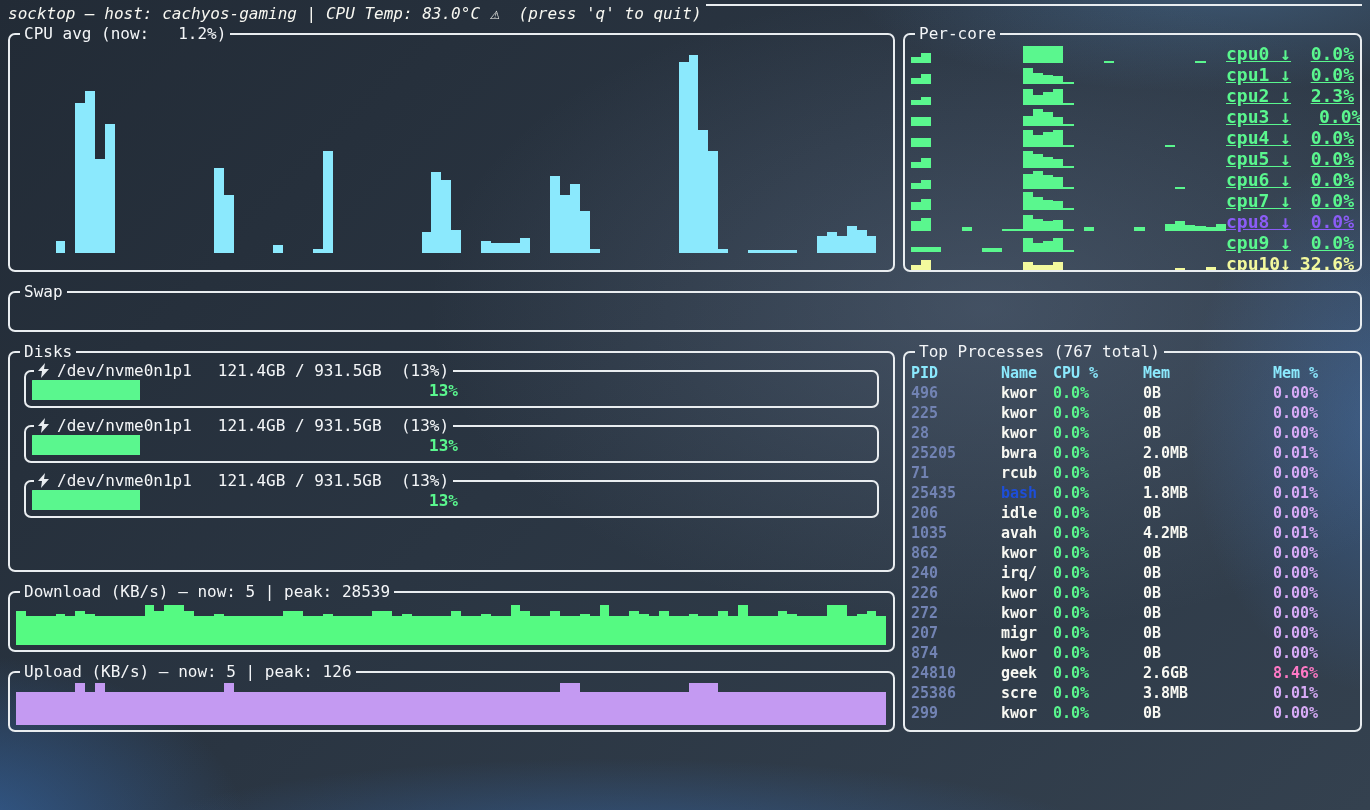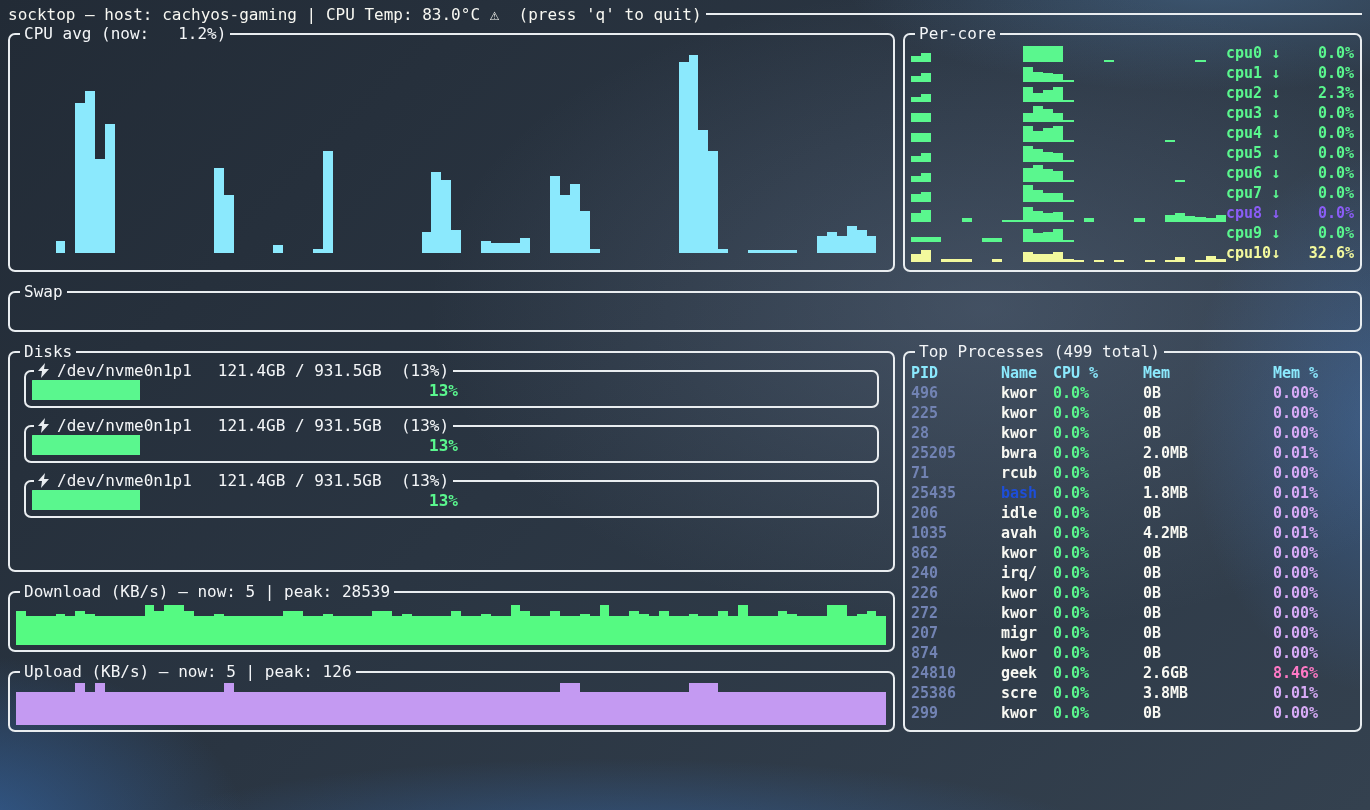--- a/index.html
+++ b/index.html
@@ -11,21 +11,21 @@
       radial-gradient(ellipse 900px 520px at 72% 38%, rgba(125,145,175,0.28), transparent 62%),
       radial-gradient(ellipse 480px 300px at -3% 103%, rgba(60,130,220,0.50), transparent 60%),
       radial-gradient(ellipse 300px 420px at 101% 52%, rgba(70,130,210,0.42), transparent 65%),
       radial-gradient(ellipse 600px 180px at 88% -2%, rgba(100,160,220,0.30), transparent 60%),
       radial-gradient(ellipse 700px 120px at 45% 104%, rgba(60,125,210,0.40), transparent 70%),
       linear-gradient(135deg, #222b36 0%, #2a3542 45%, #34414f 100%);
   }
   .wrap { padding:4px 8px 0 8px; }
 
   
-  .titlebar { display:flex; align-items:center; height:20px; }
+  .titlebar { display:flex; align-items:flex-start; height:20px;font-style:italic; }
   .titlebar .tb-text { white-space:pre; font-size:16px; }
   .titlebar .line { flex:1; height:2px; background:#e9edf0; margin-left:4px; }
 
   
   fieldset.panel {
     border:2px solid #e9edf0; border-radius:7px;
     padding:0 6px 4px 6px; overflow:hidden; min-width:0;
   }
   legend {
     padding:0 4px; margin-left:4px; font-size:16px; white-space:pre; color:#f4f6f8;
@@ -49,21 +49,21 @@
   .chart .bar { flex:1; }
   #cpu-chart { height:208px; margin-top:2px; }
   #down-chart, #up-chart { height:42px; margin-top:2px; }
 
   
   #core-rows { height:220px; display:flex; flex-direction:column; }
   .core-row { flex:1; display:flex; align-items:stretch; }
   .core-spark { flex:1; display:flex; align-items:flex-end; padding-bottom:1px; }
   .core-spark .bar { flex:1; }
   .core-label { width:128px; display:flex; justify-content:space-between; align-items:center;
-                font-size:15px; font-weight:bold; white-space:pre; }
+                font-size:18px; font-weight:bold; white-space:pre;text-decoration:underline; }
 
   
   .gauge-body { position:relative; height:24px; margin-top:2px; }
   .gauge-fill { position:absolute; left:2px; top:1px; height:22px; }
   .gauge-text { position:absolute; left:0; right:0; top:1px; height:22px;
                 display:flex; align-items:center; justify-content:center;
                 font-size:16px; font-weight:bold; white-space:pre; }
 
   
   fieldset.gauge { border:2px solid #e9edf0; border-radius:7px; margin:0 8px 8px 8px;
@@ -813,21 +813,21 @@
             <div class="bar" style="height: 78%; background: rgb(196, 154, 242);"></div>
             <div class="bar" style="height: 78%; background: rgb(196, 154, 242);"></div>
             <div class="bar" style="height: 78%; background: rgb(196, 154, 242);"></div>
             <div class="bar" style="height: 78%; background: rgb(196, 154, 242);"></div>
           </div>
       </fieldset>
     </div>
 
     <div class="col-right">
       <fieldset class="panel p-proc">
-        <legend>Top Processes (499 total)</legend>
+        <legend>Top Processes (767 total)</legend>
         <div class="proc-grid">
           <div class="proc-row proc-head">
             <div>PID</div>
             <div>Name</div>
             <div>CPU %</div>
             <div>Mem</div>
             <div>Mem %</div>
           </div>
           <div id="proc-rows">
               <div class="proc-row">

